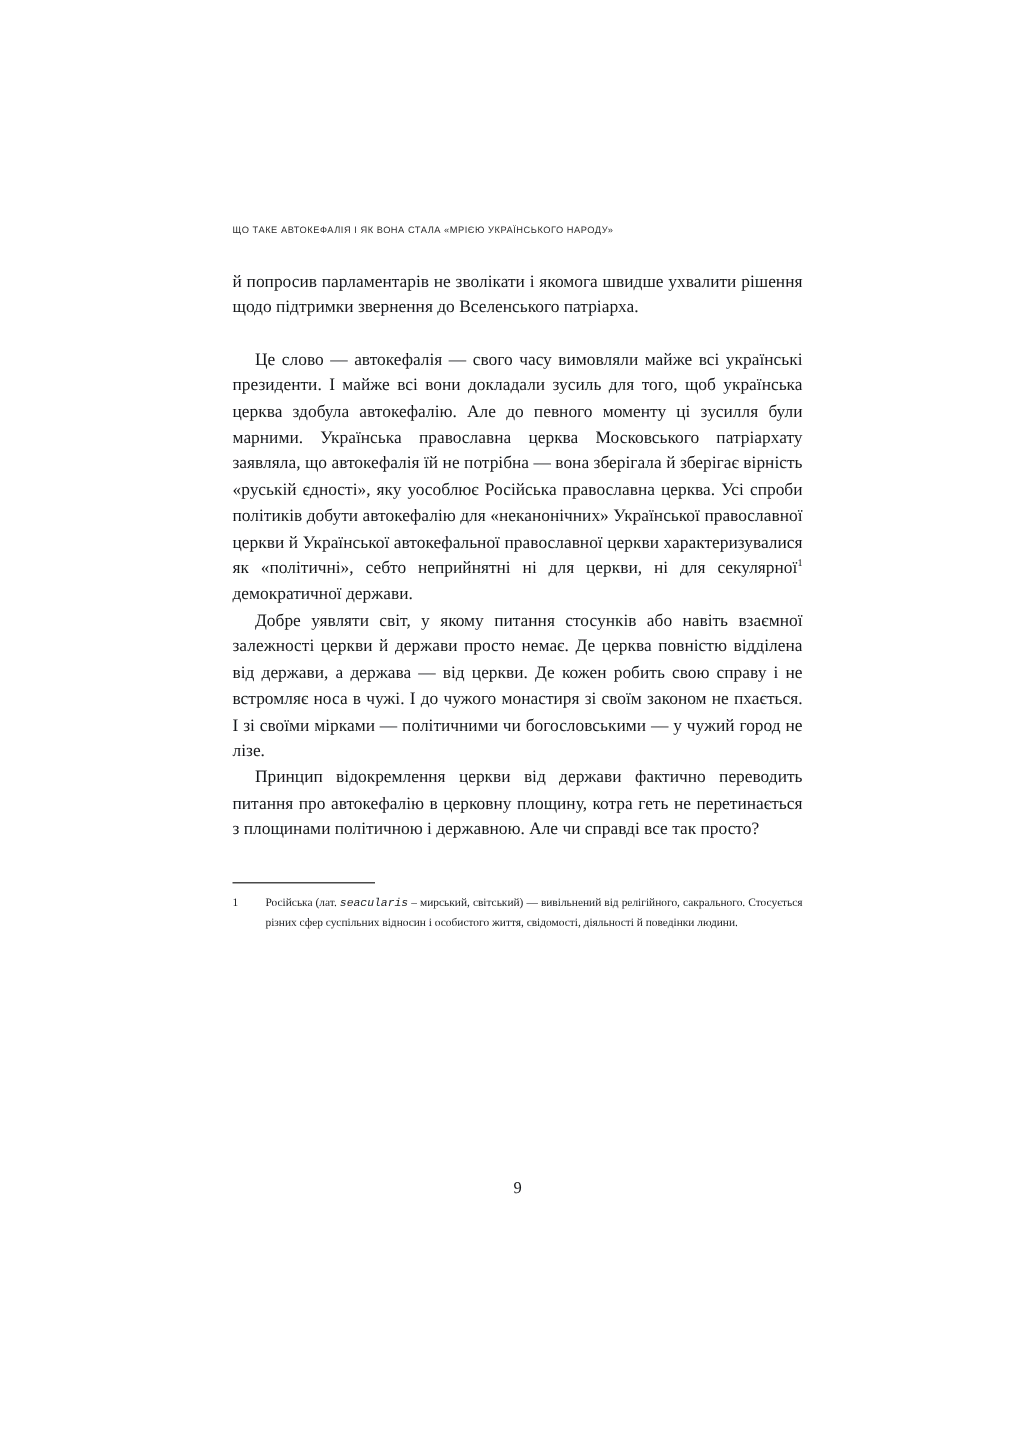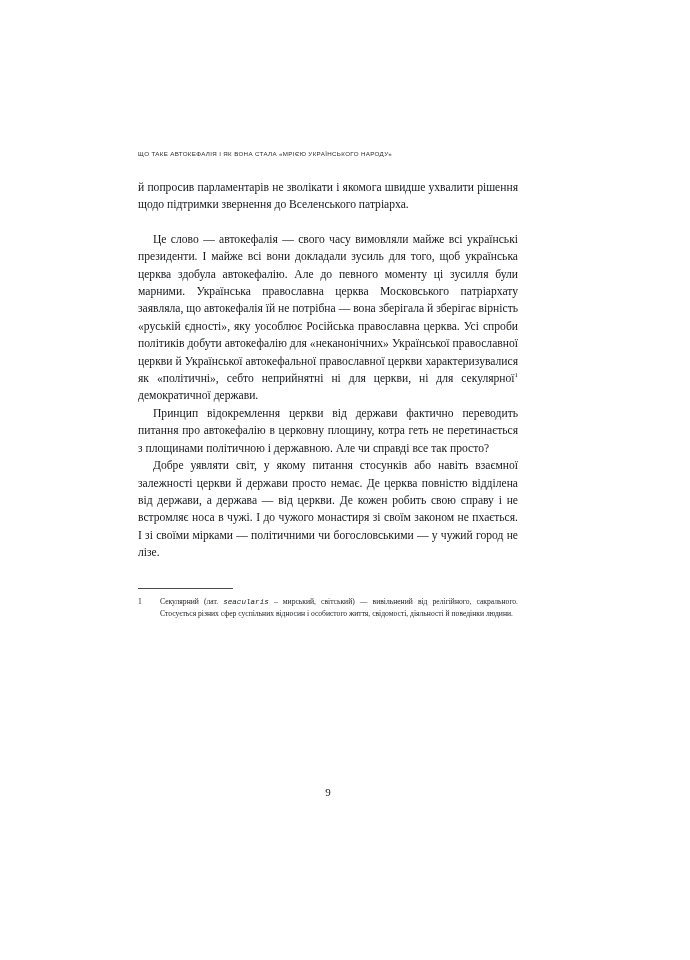--- a/index.html
+++ b/index.html
@@ -18,21 +18,21 @@
   .page {
     position: absolute;
     left: 0;
     top: 0;
     width: 690px;
     height: 960px;
     background: #ffffff;
   }
   .content {
     position: absolute;
-    left: 138px;
+    left: 155px;
     top: 150px;
     width: 380px;
   }
   .running-head {
     font-family: "Liberation Sans", sans-serif;
     font-size: 6.2px;
     letter-spacing: 0.35px;
     color: #2b2b2b;
     text-transform: uppercase;
     margin-bottom: 22px;
@@ -104,28 +104,28 @@
     <div class="running-head">ЩО ТАКЕ АВТОКЕФАЛІЯ І ЯК ВОНА СТАЛА «МРІЄЮ УКРАЇНСЬКОГО НАРОДУ»</div>
 
     <div class="body-text">
 
       <p class="cont">й попросив парламентарів не зволікати і якомога швидше ухвалити рішення щодо підтримки звернення до Вселенського патріарха.</p>
 
       <div class="para-gap"></div>
 
       <p class="indent"><span>Це слово — автокефалія — свого часу вимовляли майже всі українські президенти. І майже всі вони докладали зусиль для того, щоб українська церква здобула автокефалію. Але до певного моменту ці зусилля були марними. Українська православна церква Московського патріархату заявляла, що автокефалія їй не потрібна — вона зберігала й зберігає вірність «руській єдності», яку уособлює Російська православна церква. Усі спроби політиків добути автокефалію для «неканонічних» Української православної церкви й Української автокефальної православної церкви характеризувалися як «політичні», себто неприйнятні ні для церкви, ні для секулярної</span><sup>1</sup><span> демократичної держави.</span></p>
 
+      <p class="indent">Добре уявляти світ, у якому питання стосунків або навіть взаємної залежності церкви й держави просто немає. Де церква повністю відділена від держави, а держава — від церкви. Де кожен робить свою справу і не встромляє носа в чужі. І до чужого монастиря зі своїм законом не пхається. І зі своїми мірками — політичними чи богословськими — у чужий город не лізе.</p>
+
       <p class="indent">Принцип відокремлення церкви від держави фактично переводить питання про автокефалію в церковну площину, котра геть не перетинається з площинами політичною і державною. Але чи справді все так просто?</p>
-
-      <p class="indent">Добре уявляти світ, у якому питання стосунків або навіть взаємної залежності церкви й держави просто немає. Де церква повністю відділена від держави, а держава — від церкви. Де кожен робить свою справу і не встромляє носа в чужі. І до чужого монастиря зі своїм законом не пхається. І зі своїми мірками — політичними чи богословськими — у чужий город не лізе.</p>
 
     </div>
 
     <div class="footnote-rule"></div>
 
     <div class="footnote">
-      <span class="fn-marker">1</span><span>Секулярний (лат. </span><i>seacularis</i><span> – мирський, світський) — вивільнений від релігійного, сакрального. Стосується різних сфер суспільних відносин і особистого життя, свідомості, діяльності й поведінки людини.</span>
+      <span class="fn-marker">1</span><span>Російська (лат. </span><i>seacularis</i><span> – мирський, світський) — вивільнений від релігійного, сакрального. Стосується різних сфер суспільних відносин і особистого життя, свідомості, діяльності й поведінки людини.</span>
     </div>
 
     <div class="folio">9</div>
 
   </div>
 </div>
 
 </body></html>

